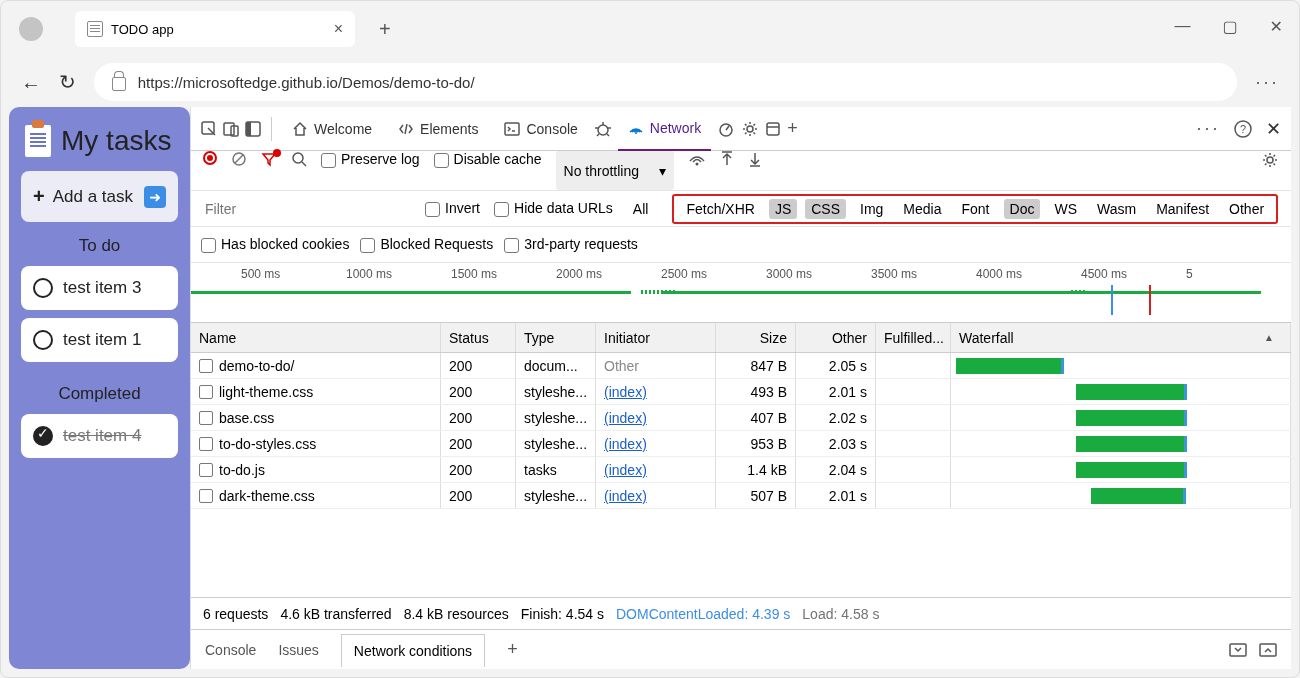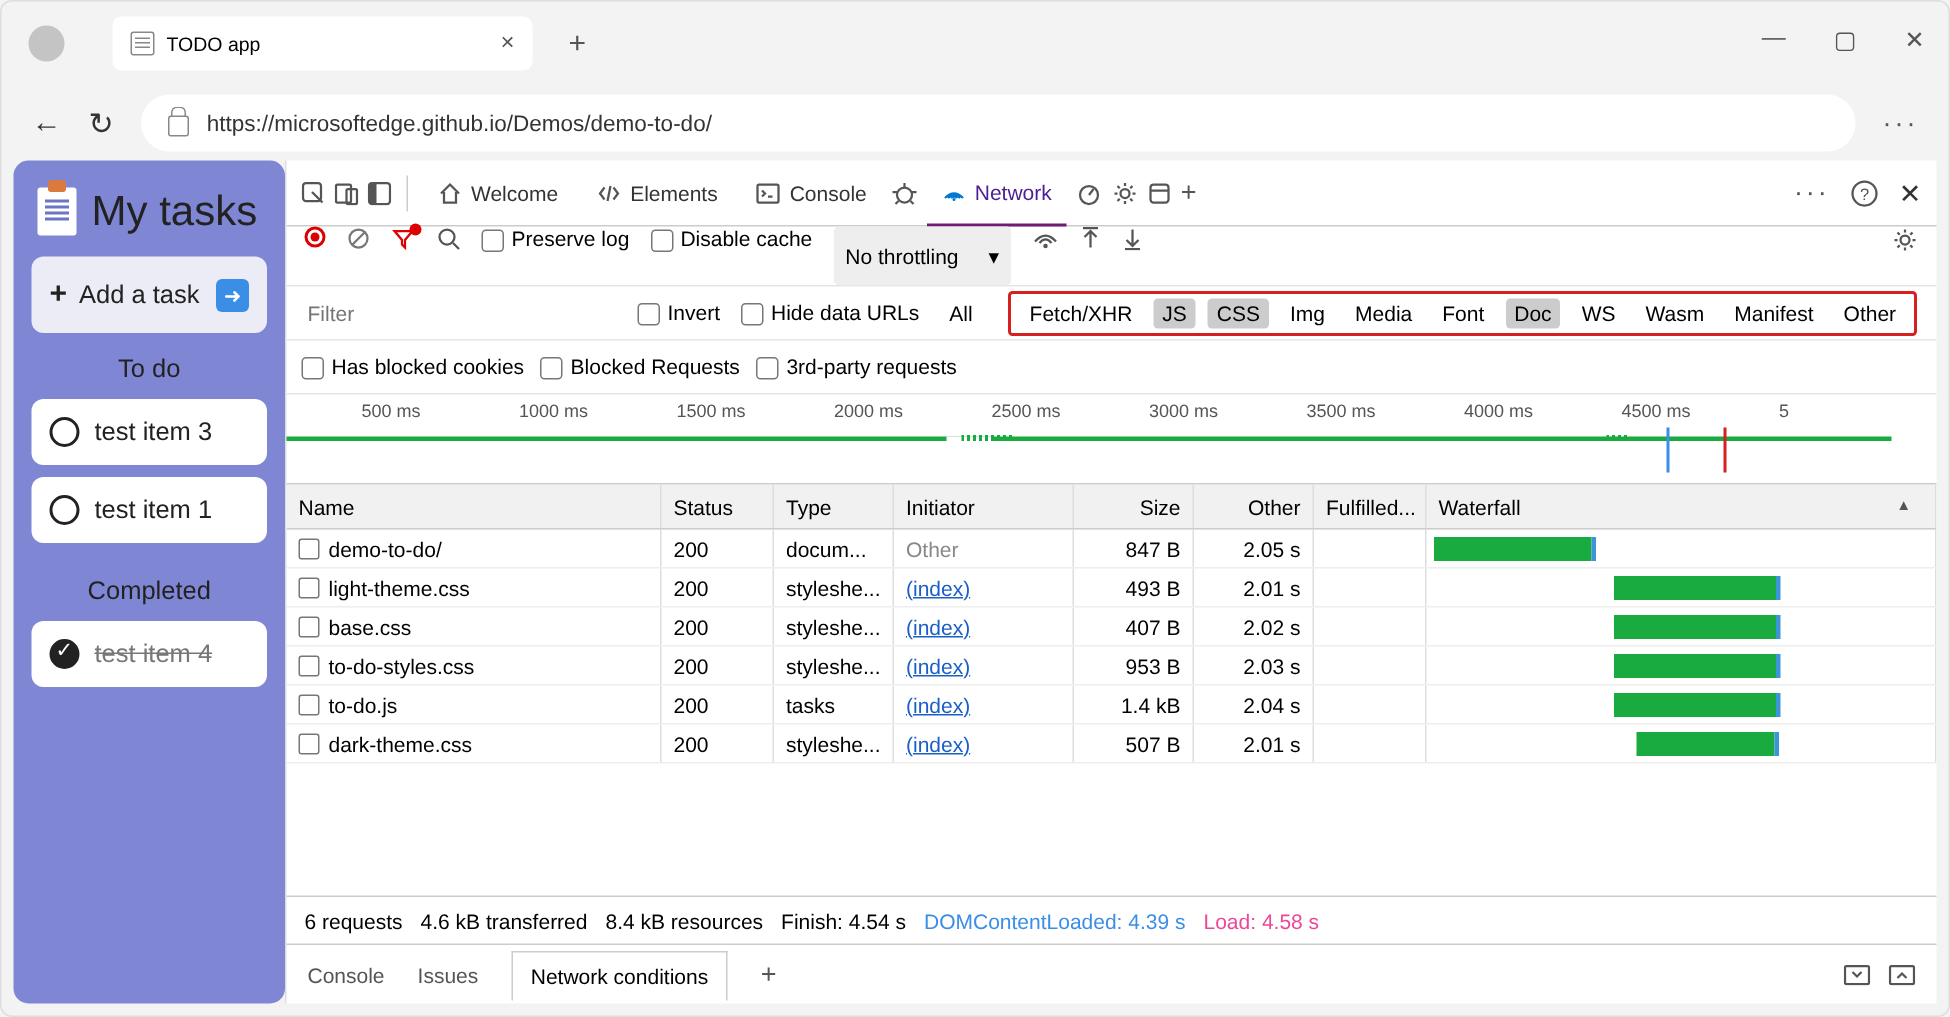--- a/index.html
+++ b/index.html
@@ -63,21 +63,21 @@
 .table{flex:1;font-size:14px;overflow:hidden}
 .thead{display:flex;background:#f1f1f1;border-bottom:1px solid #ccc;height:30px;align-items:center}
 .th,.td{padding:0 8px;border-right:1px solid #ddd;height:100%;display:flex;align-items:center;overflow:hidden;white-space:nowrap}
 .c-name{width:250px}.c-status{width:75px}.c-type{width:80px}.c-init{width:120px}.c-size{width:80px;justify-content:flex-end}.c-time{width:80px;justify-content:flex-end}.c-ful{width:75px}.c-wf{flex:1;position:relative}
 .trow{display:flex;height:26px;align-items:center;border-bottom:1px solid #eee}
 .file-icon{width:14px;height:14px;border:1px solid #777;border-radius:2px;margin-right:6px;flex-shrink:0}
 .link{color:#1a5fc7;text-decoration:underline;cursor:pointer}
 .wf-bar{position:absolute;height:16px;background:#1aab40;top:5px}
 .wf-bar::after{content:"";position:absolute;right:-3px;top:0;width:3px;height:100%;background:#3b95d8}
 .status-bar{height:32px;border-top:1px solid #ccc;display:flex;align-items:center;padding:0 12px;gap:12px;font-size:14px}
-.dcl{color:#3b8ee6}.load{color:#ec4899}
+.dcl{color:#3b8ee6}.load{color:#737373}
 .drawer{height:40px;border-top:1px solid #ccc;display:flex;align-items:center;padding:0 14px;gap:22px;font-size:14px;color:#555}
 .drawer-tab{cursor:pointer}
 .drawer-tab.active{background:#fff;padding:8px 12px;border:1px solid #ccc;border-bottom:none;margin-bottom:-1px;color:#000}
 .sort-arrow{margin-left:auto;margin-right:8px;font-size:10px;color:#555}
 svg{display:block}
 </style>
 </head>
 <body>
 
 <div class="chrome-top">

